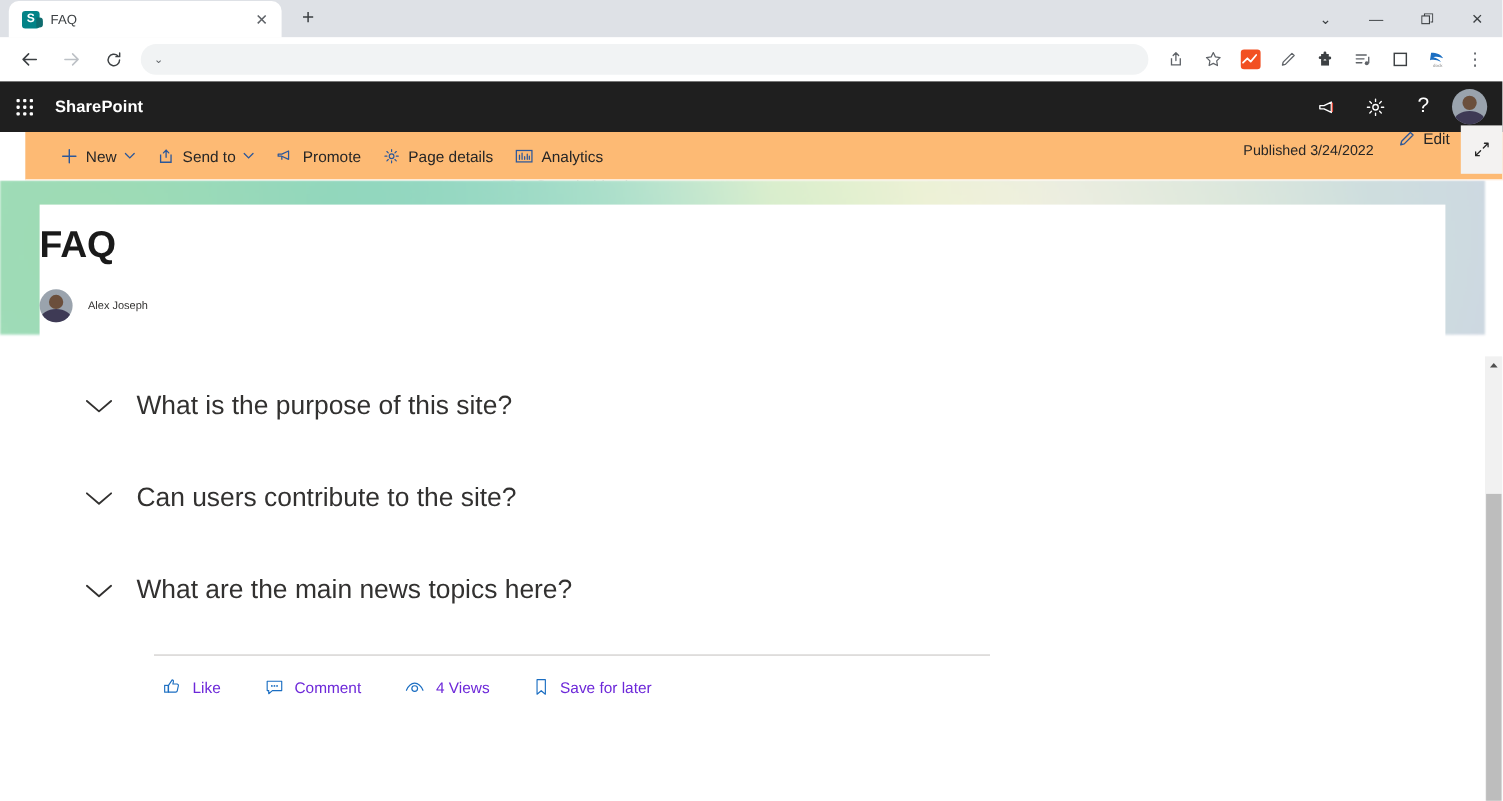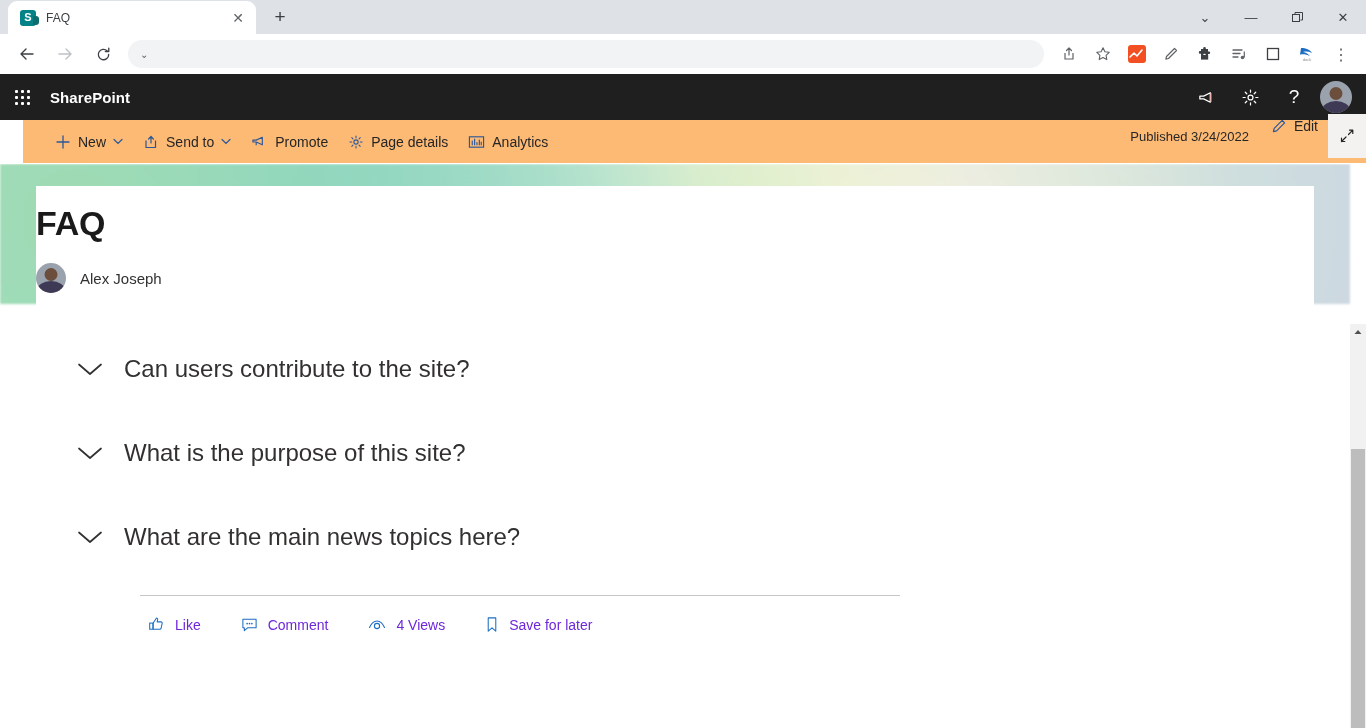--- a/index.html
+++ b/index.html
@@ -195,21 +195,21 @@
     bottom: 0; background: #ffffff;
   }
   .title {
     font-size: 34px; font-weight: 600; color: #1a1a1a;
     letter-spacing: -0.2px; padding: 18px 0 0 0; margin-left: 0;
   }
   .author {
     display: flex; align-items: center; margin-top: 20px;
   }
   .author .avatar { width: 30px; height: 30px; margin: 0 14px 0 0; }
-  .author-name { font-size: 15px; color: #323130; }
+  .author-name { font-size: 10px; color: #323130; }
 
   .faq { margin-top: 34px; }
   .faq-item {
     display: flex; align-items: center; height: 84px;
     padding-left: 36px;
   }
   .faq-chev {
     width: 36px; flex: 0 0 auto; display: flex;
     align-items: center; justify-content: center;
     color: #323130;
@@ -480,29 +480,29 @@
         <span class="author-name">Alex Joseph</span>
       </div>
 
       <div class="faq">
         <div class="faq-item">
           <span class="faq-chev">
             <svg width="28" height="16" viewBox="0 0 28 16">
                 <path d="M3 3.5L14 13 25 3.5" fill="none" stroke="#323130" stroke-width="1.7" stroke-linecap="round" stroke-linejoin="round"></path>
               </svg>
           </span>
-          <span class="faq-q">Can users contribute to the site?</span>
+          <span class="faq-q">What is the purpose of this site?</span>
         </div>
         <div class="faq-item">
           <span class="faq-chev">
             <svg width="28" height="16" viewBox="0 0 28 16">
                 <path d="M3 3.5L14 13 25 3.5" fill="none" stroke="#323130" stroke-width="1.7" stroke-linecap="round" stroke-linejoin="round"></path>
               </svg>
           </span>
-          <span class="faq-q">What is the purpose of this site?</span>
+          <span class="faq-q">Can users contribute to the site?</span>
         </div>
         <div class="faq-item">
           <span class="faq-chev">
             <svg width="28" height="16" viewBox="0 0 28 16">
                 <path d="M3 3.5L14 13 25 3.5" fill="none" stroke="#323130" stroke-width="1.7" stroke-linecap="round" stroke-linejoin="round"></path>
               </svg>
           </span>
           <span class="faq-q">What are the main news topics here?</span>
         </div>
       </div>

